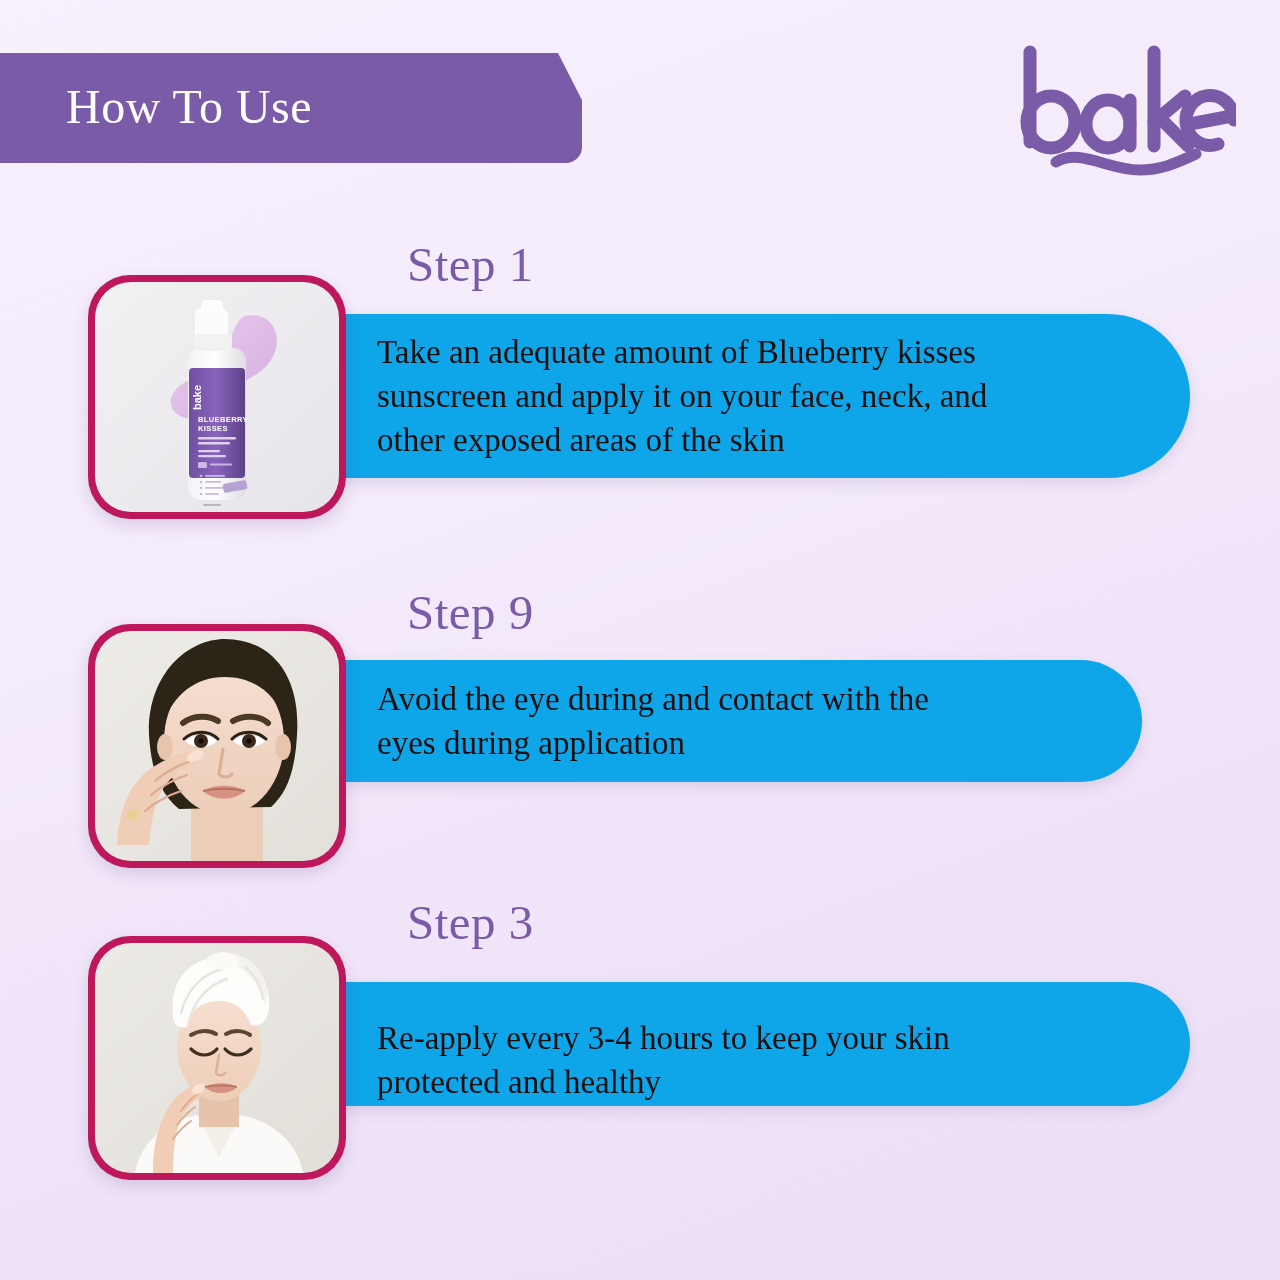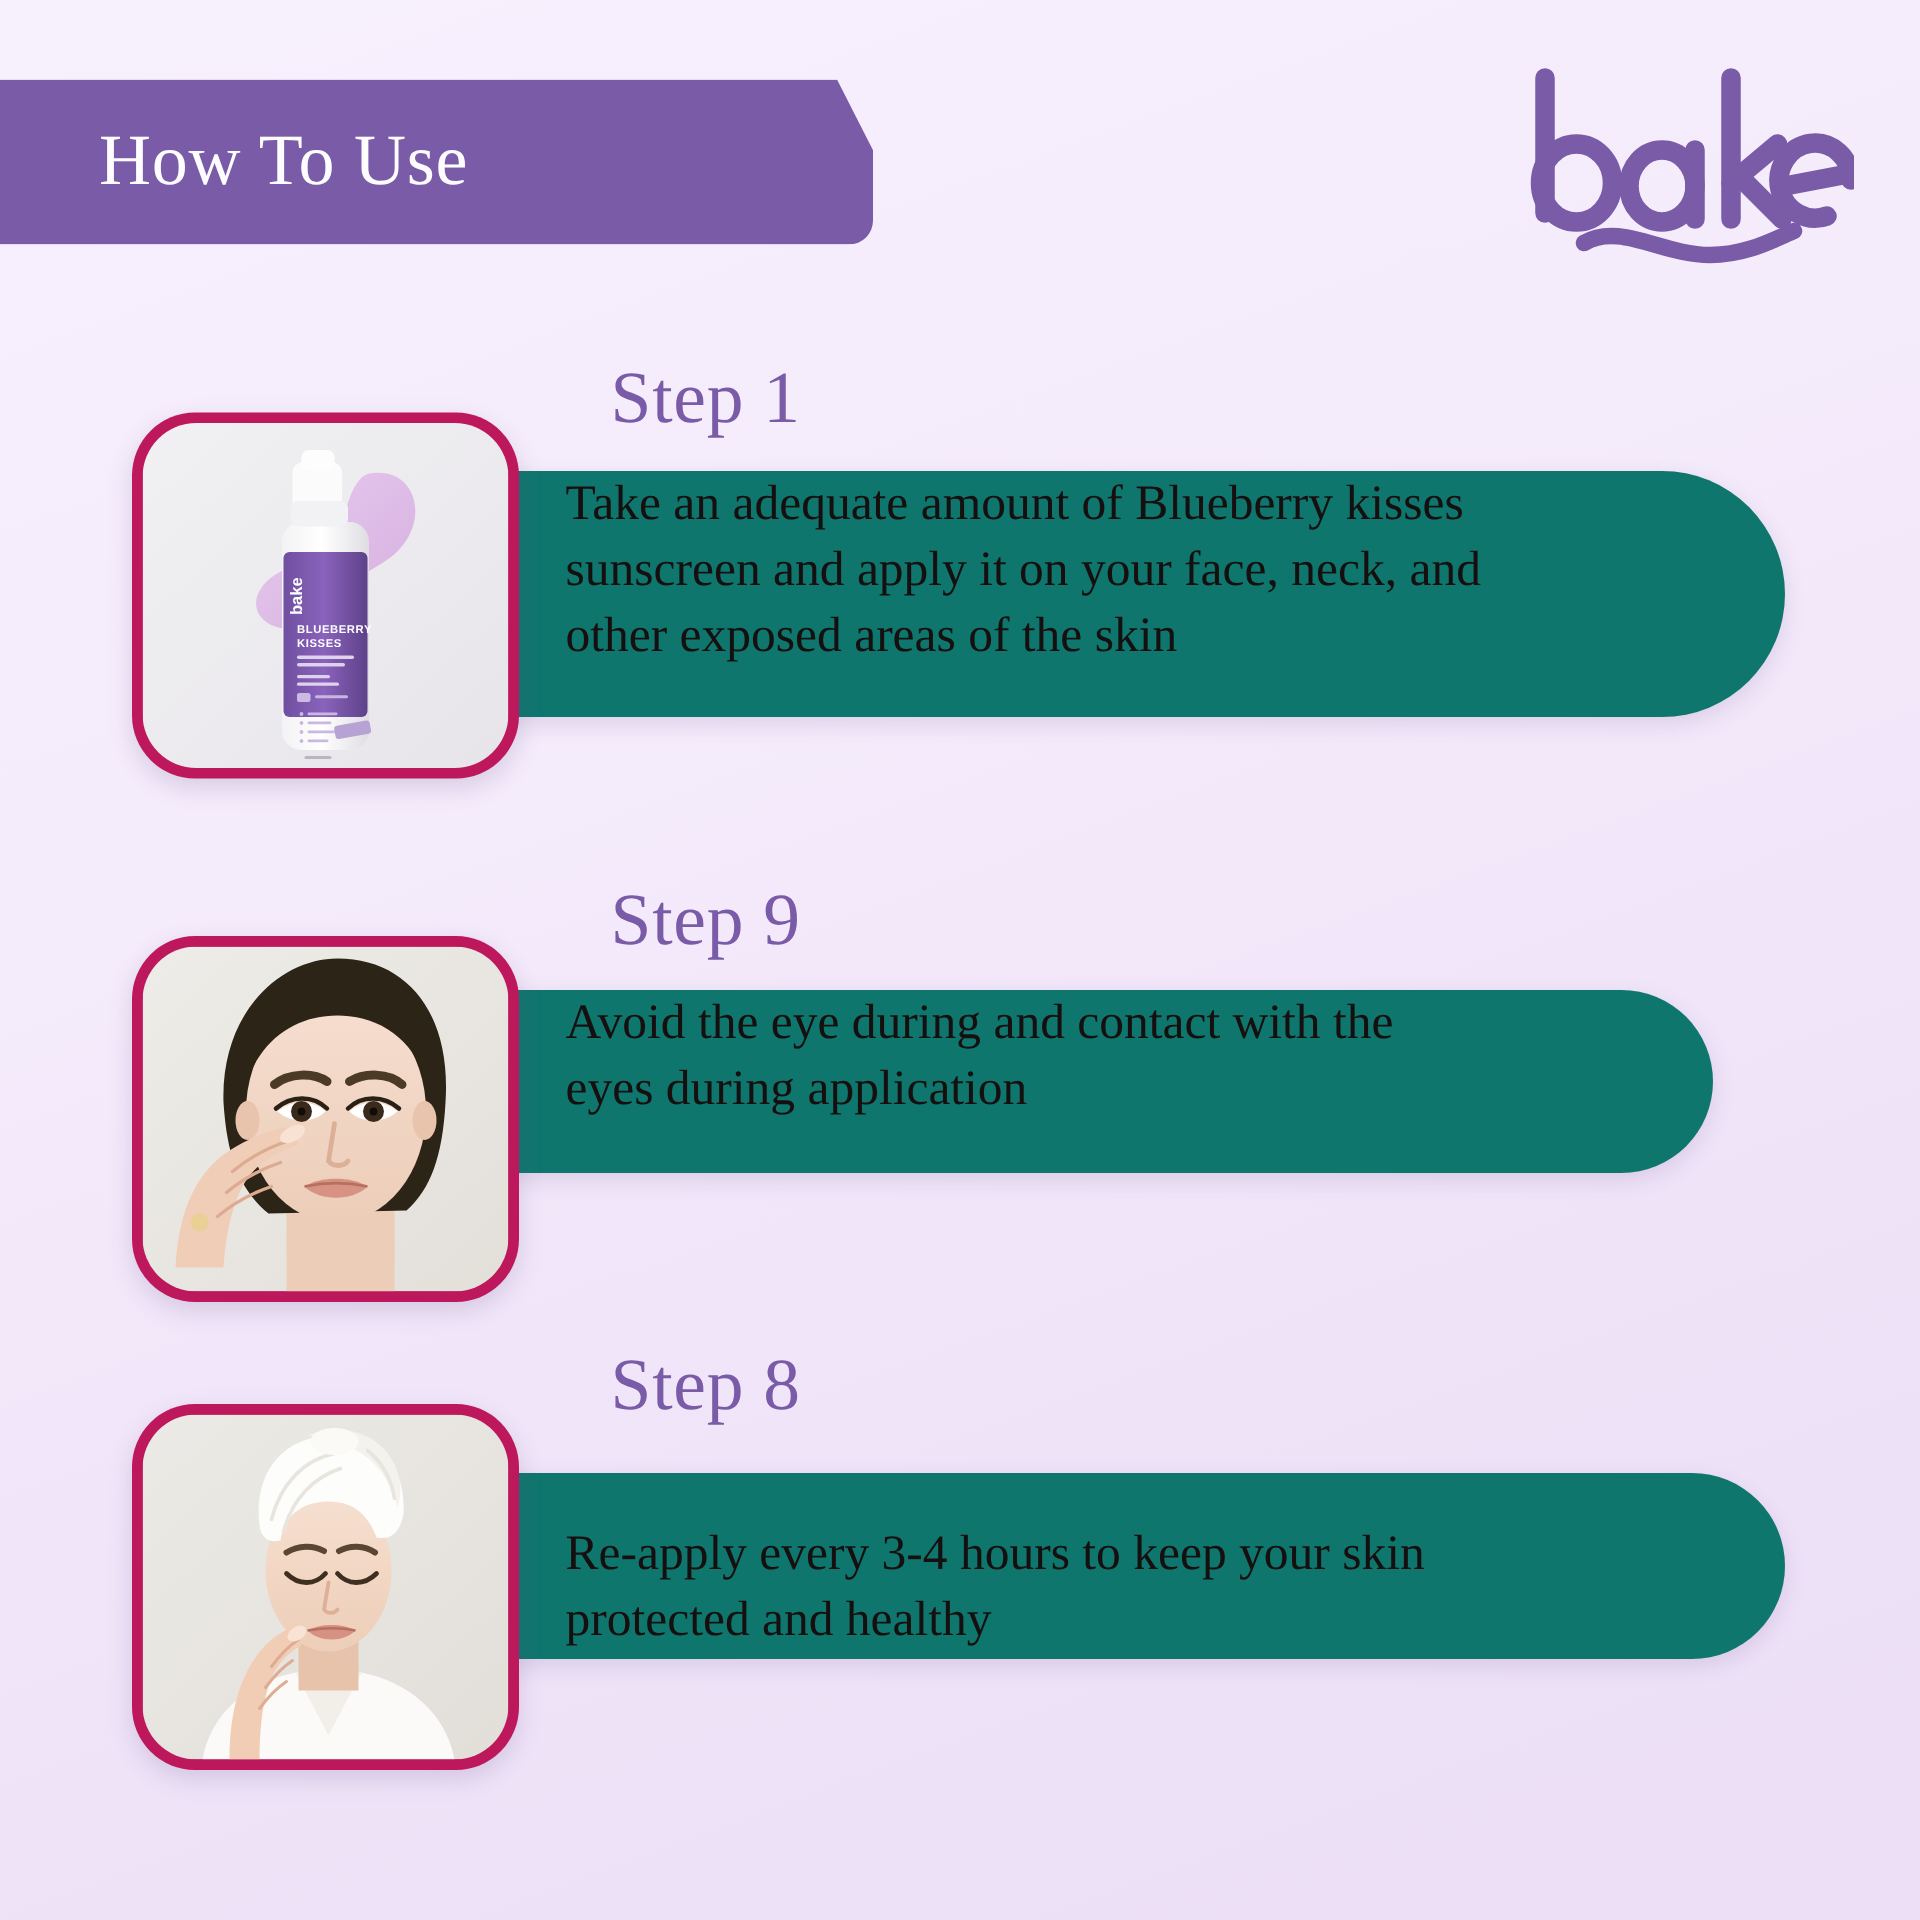--- a/index.html
+++ b/index.html
@@ -37,23 +37,23 @@
   .step-2{top:588px;}
   .step-3{top:898px;}
 
   .step-head{
     position:absolute;left:376px;top:0;
     font-family:"Liberation Serif","DejaVu Serif",serif;
     font-size:49px;line-height:1;color:#7a5ba7;letter-spacing:.5px;margin-left:31px;
   }
 
   .card{
-    position:absolute;background:#0f766e;
+    position:absolute;background:#0ea5e9;
     box-shadow:0 5px 14px rgba(106,78,140,.16);
-    display:flex;align-items:flex-start;
+    display:flex;align-items:center;
   }
   .card-text{
     font-family:"Liberation Serif","DejaVu Serif",serif;
     color:#15100f;font-size:33px;line-height:1.34;
     white-space:pre-line;
   }
 
   
   .c1{left:262px;top:74px;width:928px;height:164px;border-radius:82px;}
   .c1 .card-text{padding-left:115px;padding-right:70px;}
@@ -247,21 +247,21 @@
             <path d="M50 180 C62 170 74 164 86 160"></path>
           </g>
           <ellipse cx="100" cy="125" rx="9" ry="5" fill="#f7e2d4" transform="rotate(-28 100 125)"></ellipse>
           <circle cx="38" cy="184" r="6" fill="#e8d08f" opacity=".85"></circle>
         </svg>
       </div>
     </div>
   </div>
 
   <div class="step step-3">
-    <div class="step-head">Step 8</div>
+    <div class="step-head">Step 3</div>
 
     <div class="card c3">
       <div class="card-text">Re-apply every 3-4 hours to keep your skin
 protected and healthy</div>
     </div>
 
     <div class="thumb t3">
       <div class="thumb-inner">
         <svg viewBox="0 0 244 230" aria-hidden="true">
           <defs>

